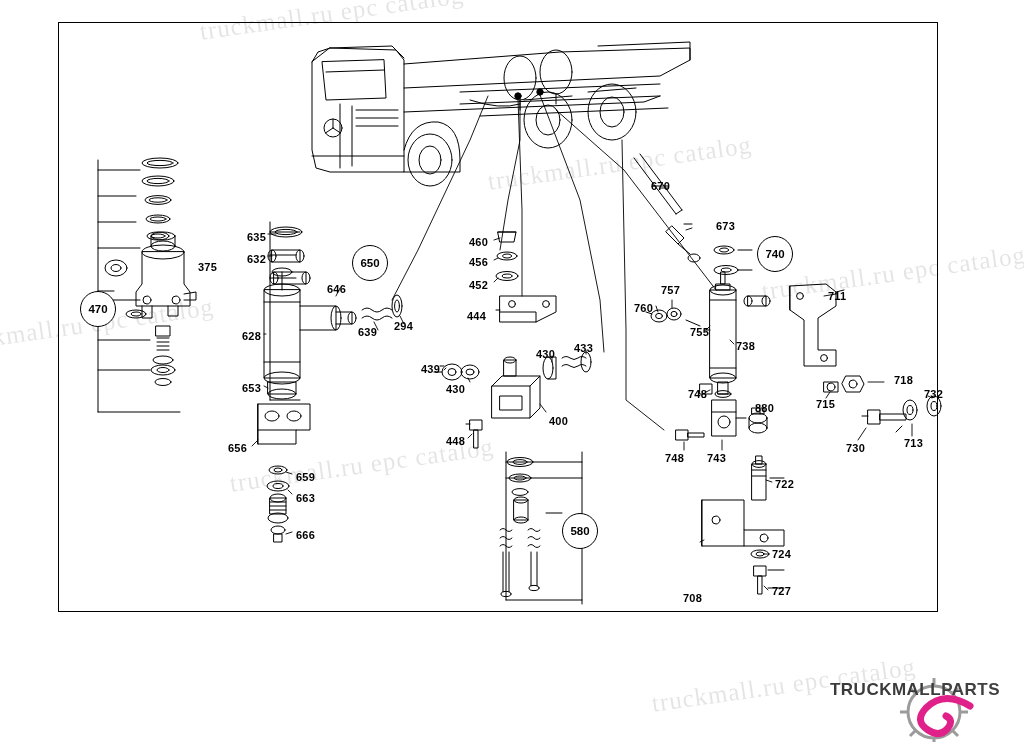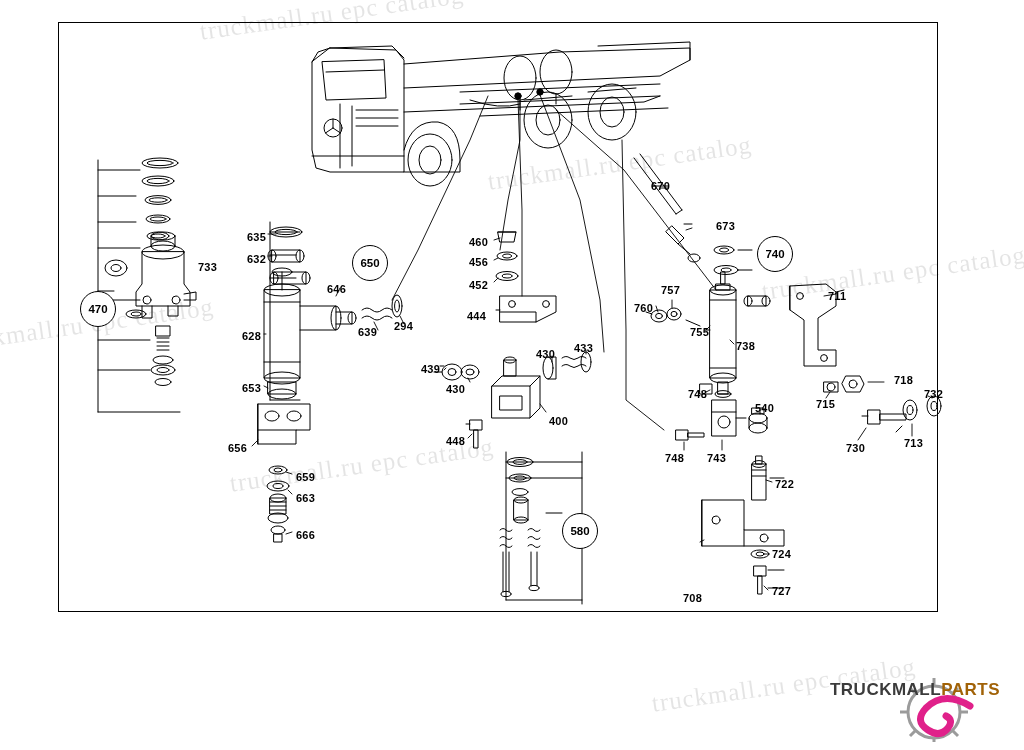--- a/index.html
+++ b/index.html
@@ -83,21 +83,21 @@
   .brand-text {
     position: absolute;
     right: 14px;
     top: 8px;
     font-family: "Liberation Sans", sans-serif;
     font-size: 17px;
     font-weight: bold;
     letter-spacing: .5px;
     color: #3b3b3b;
   }
-  .brand-text .pink { color: #a16207; }
+  .brand-text .pink { color: #404040; }
 </style>
 </head>
 <body>
 
 <div id="sheet">
 
   <div>
     <div class="wm" style="left:198px;top:18px;transform:rotate(-8deg);">truckmall.ru epc catalog</div>
     <div class="wm" style="left:486px;top:168px;transform:rotate(-8deg);">truckmall.ru epc catalog</div>
     <div class="wm" style="left:760px;top:278px;transform:rotate(-8deg);">truckmall.ru epc catalog</div>
@@ -496,21 +496,21 @@
       </g>
     </g>
   </svg>
 
   <div>
     <div class="circlbl" style="left:80px;top:291px;">470</div>
     <div class="circlbl" style="left:352px;top:245px;">650</div>
     <div class="circlbl" style="left:562px;top:513px;">580</div>
     <div class="circlbl" style="left:757px;top:236px;">740</div>
 
-    <div class="lbl" style="left:198px;top:261px;">733</div>
+    <div class="lbl" style="left:198px;top:261px;">375</div>
     <div class="lbl" style="left:247px;top:231px;">635</div>
     <div class="lbl" style="left:247px;top:253px;">632</div>
     <div class="lbl" style="left:327px;top:283px;">646</div>
     <div class="lbl" style="left:242px;top:330px;">628</div>
     <div class="lbl" style="left:358px;top:326px;">639</div>
     <div class="lbl" style="left:394px;top:320px;">294</div>
     <div class="lbl" style="left:242px;top:382px;">653</div>
     <div class="lbl" style="left:228px;top:442px;">656</div>
     <div class="lbl" style="left:296px;top:471px;">659</div>
     <div class="lbl" style="left:296px;top:492px;">663</div>
@@ -531,21 +531,21 @@
     <div class="lbl" style="left:651px;top:180px;">670</div>
     <div class="lbl" style="left:688px;top:220px;margin-left:28px;">673</div>
     <div class="lbl" style="left:634px;top:302px;">760</div>
     <div class="lbl" style="left:661px;top:284px;">757</div>
     <div class="lbl" style="left:690px;top:326px;">755</div>
     <div class="lbl" style="left:736px;top:340px;">738</div>
 
     <div class="lbl" style="left:688px;top:388px;">748</div>
     <div class="lbl" style="left:665px;top:452px;">748</div>
     <div class="lbl" style="left:707px;top:452px;">743</div>
-    <div class="lbl" style="left:755px;top:402px;">540</div>
+    <div class="lbl" style="left:755px;top:402px;">880</div>
     <div class="lbl" style="left:775px;top:478px;">722</div>
     <div class="lbl" style="left:683px;top:544px;margin-top:48px;">708</div>
     <div class="lbl" style="left:772px;top:548px;">724</div>
     <div class="lbl" style="left:772px;top:585px;">727</div>
 
     <div class="lbl" style="left:828px;top:290px;">711</div>
     <div class="lbl" style="left:816px;top:398px;">715</div>
     <div class="lbl" style="left:878px;top:374px;margin-left:16px;">718</div>
     <div class="lbl" style="left:924px;top:388px;">732</div>
     <div class="lbl" style="left:846px;top:442px;">730</div>

